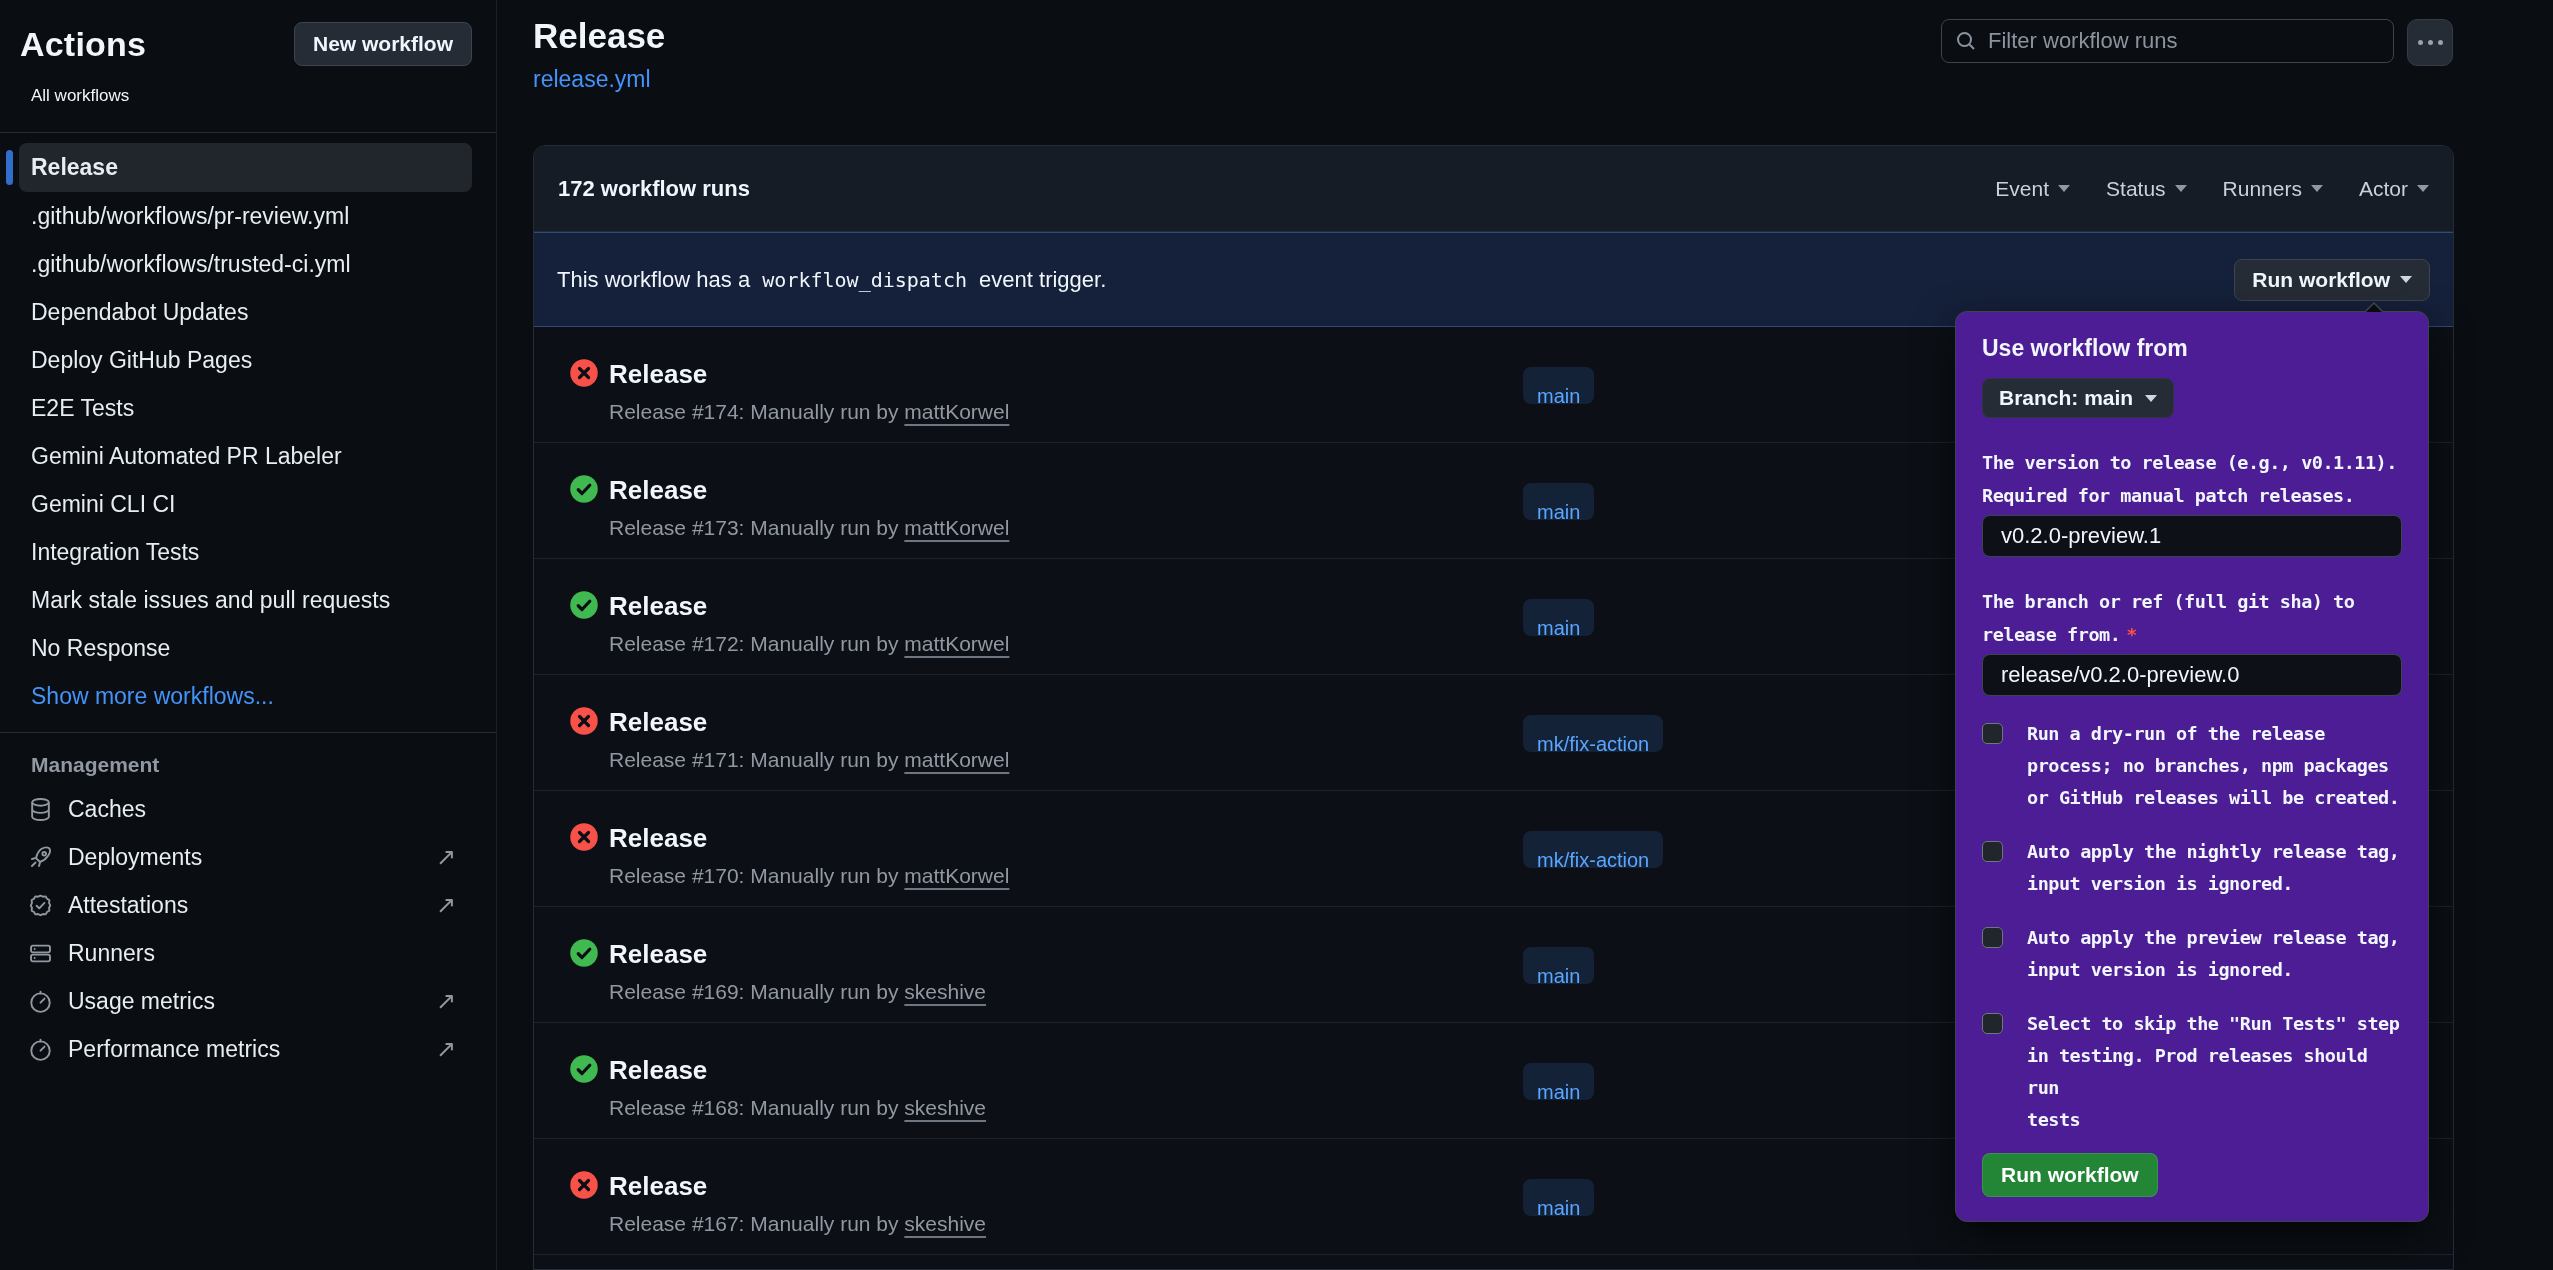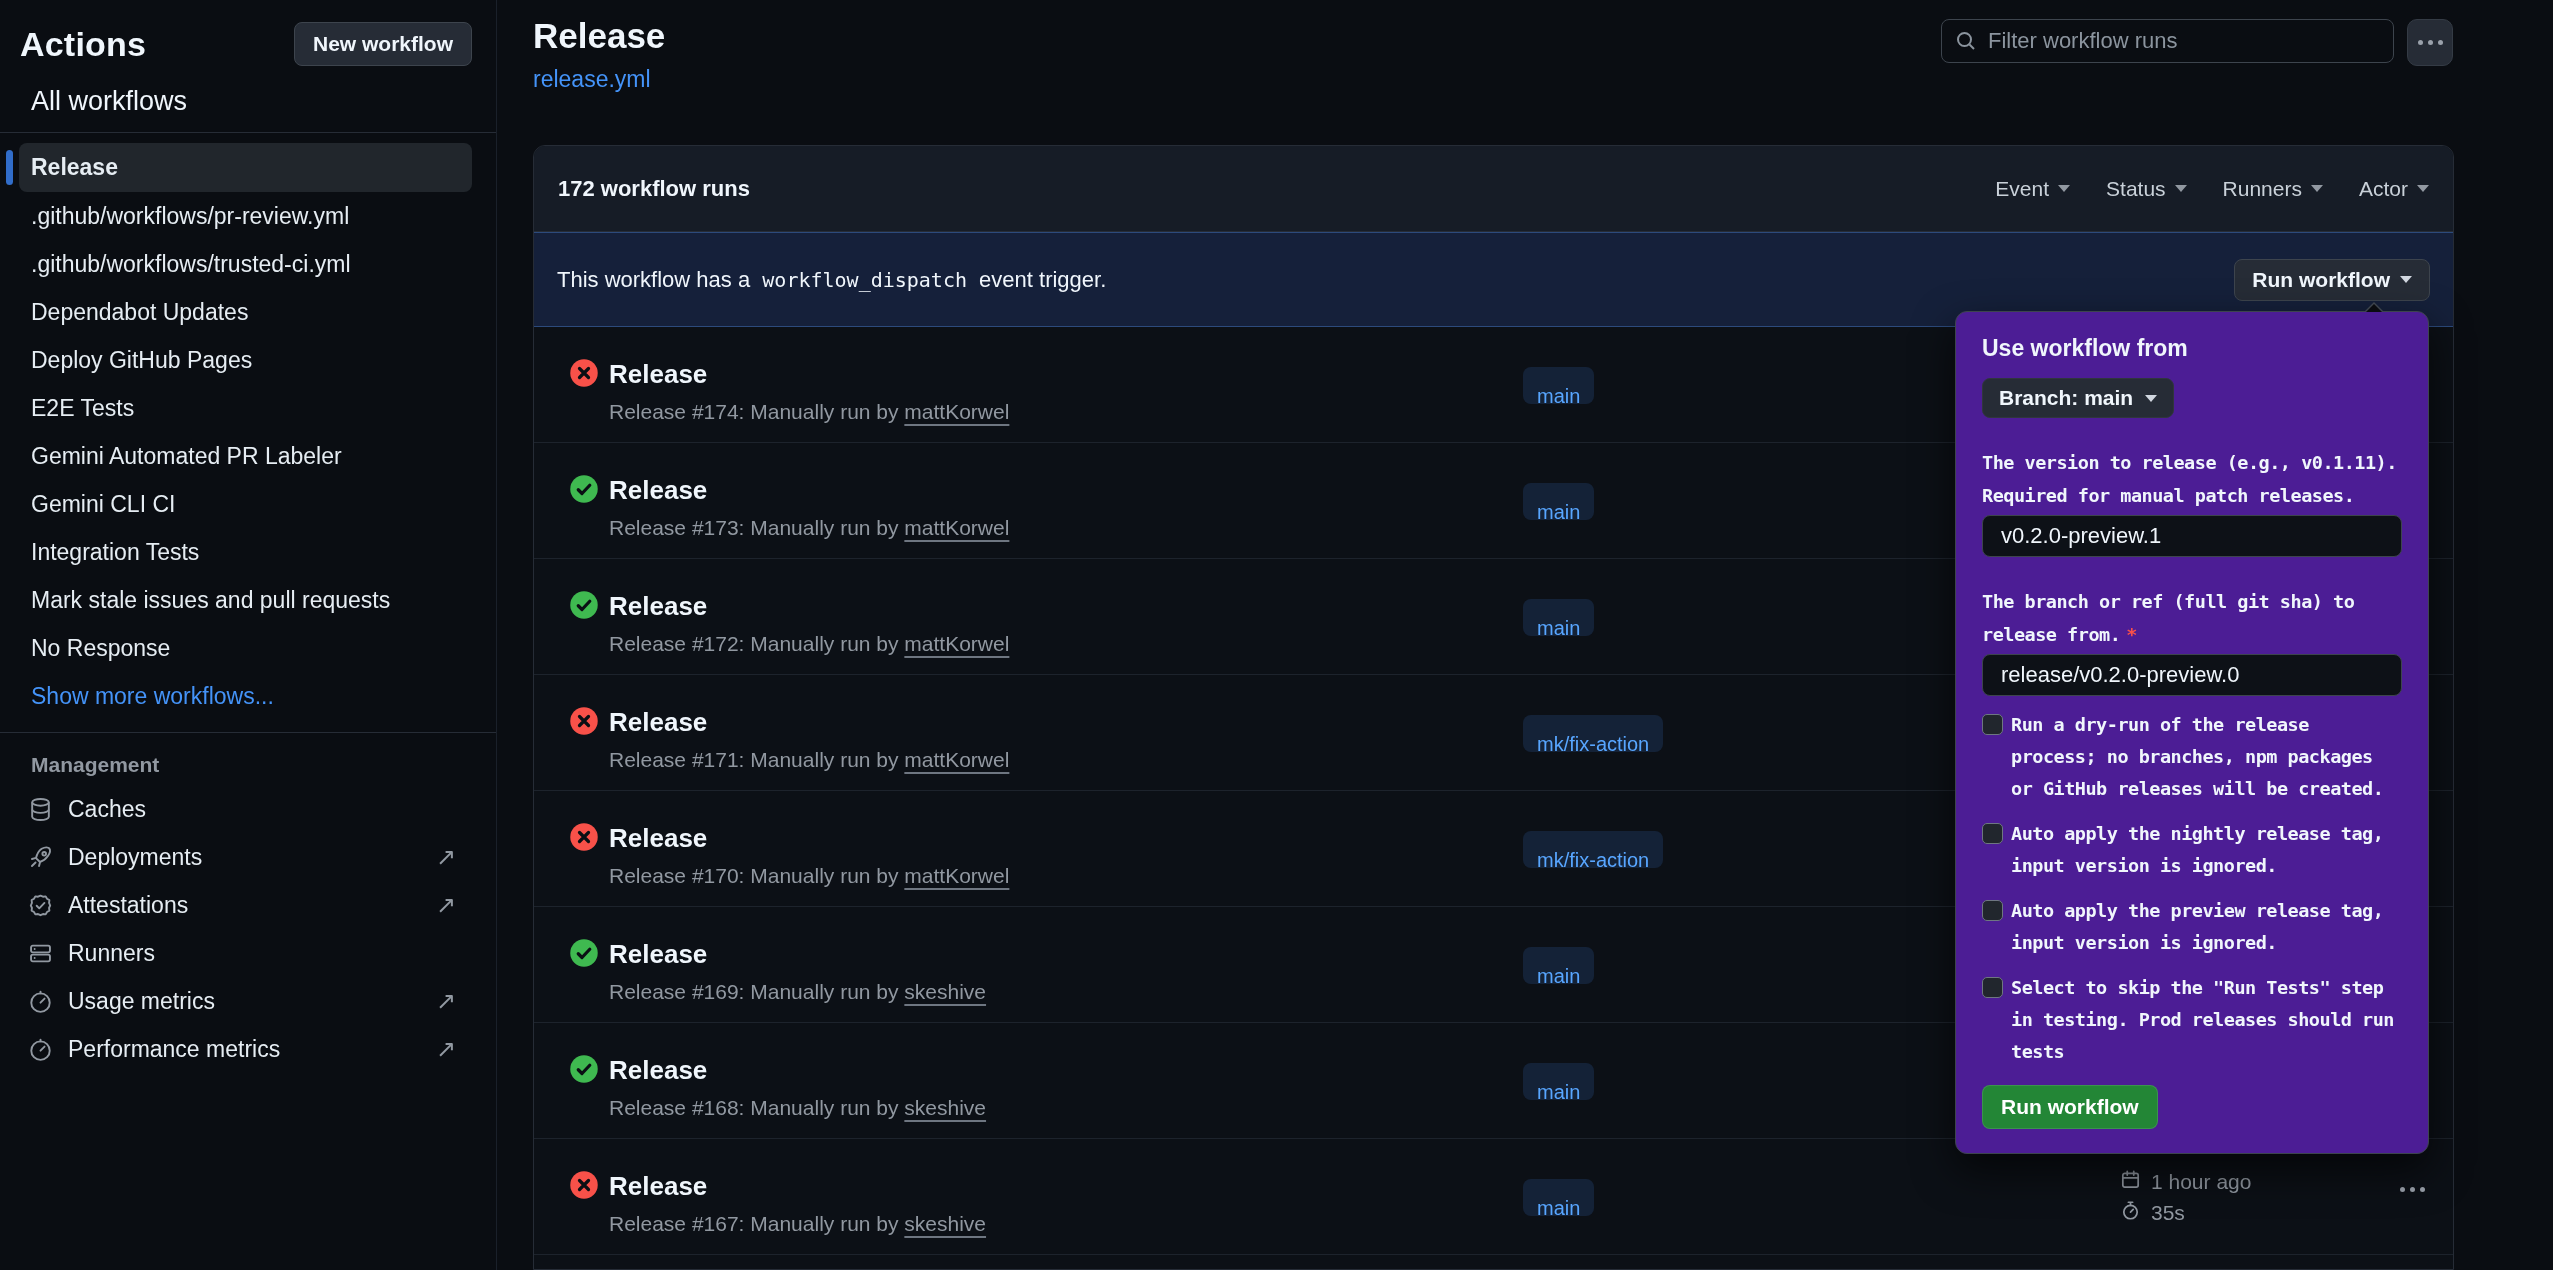--- a/index.html
+++ b/index.html
@@ -19,21 +19,21 @@
     border-right:1px solid #1a202a;
   }
   .sb-head { display:flex; align-items:center; justify-content:space-between;
     padding:22px 24px 10px 20px; }
   .sb-title { font-size:34px; font-weight:700; letter-spacing:.2px; }
   .btn-secondary {
     background:#262c36; border:1px solid #3d444d; color:#f0f6fc;
     border-radius:8px; font-size:21px; font-weight:600;
     padding:9px 18px; cursor:pointer; font-family:Liberation Sans, sans-serif;
   }
-  .sb-all { display:block; margin:10px 0 0 31px; font-size:27px; color:#f0f6fc;
+  .sb-all { display:block; margin:10px 0 0 31px; font-size:17px; color:#f0f6fc;
     text-decoration:none; height:30px; }
   .sb-divider { border:none; border-top:1px solid #262c36; margin-top:16px; }
   .wf-list { margin-top:10px; }
   .wf-item {
     height:48px; display:flex; align-items:center; padding-left:31px;
     font-size:23px; color:#e6edf3; cursor:pointer; position:relative;
   }
   .wf-item.selected {
     margin:0 24px 0 19px; padding-left:12px; height:49px;
     background:#21262c; border-radius:8px; font-weight:700;
@@ -149,21 +149,21 @@
     margin-top:28px; font-family:"DejaVu Sans Mono", monospace; font-weight:700;
     font-size:18.5px; letter-spacing:-0.5px; line-height:33px; white-space:pre-line;
     color:#f0f6fc;
   }
   .req { color:var(--danger); margin-left:6px; letter-spacing:0; }
   .dp-input {
     margin-top:3px; width:100%; height:42px; background:#0d1117;
     border:1px solid #3d444d; border-radius:8px; color:#f0f6fc;
     font-size:22px; padding:0 18px; font-family:inherit; outline:none;
   }
-  .dp-check { display:grid; grid-template-columns:21px 1fr; gap:8px; margin-top:13px; }
+  .dp-check { display:grid; grid-template-columns:21px 1fr; gap:24px; margin-top:22px; }
   .dp-checkbox {
     appearance:none; -webkit-appearance:none; width:21px; height:21px; margin-top:5px;
     background:#21262d; border:1.5px solid #6e7681; border-radius:5px; cursor:pointer;
   }
   .dp-check-label {
     font-family:"DejaVu Sans Mono", monospace; font-weight:700; font-size:18.5px;
     letter-spacing:-0.5px; line-height:32px; white-space:pre-line; cursor:pointer;
   }
   .dp-run-btn {
     margin-top:17px; height:44px; padding:0 18px; border-radius:8px;

